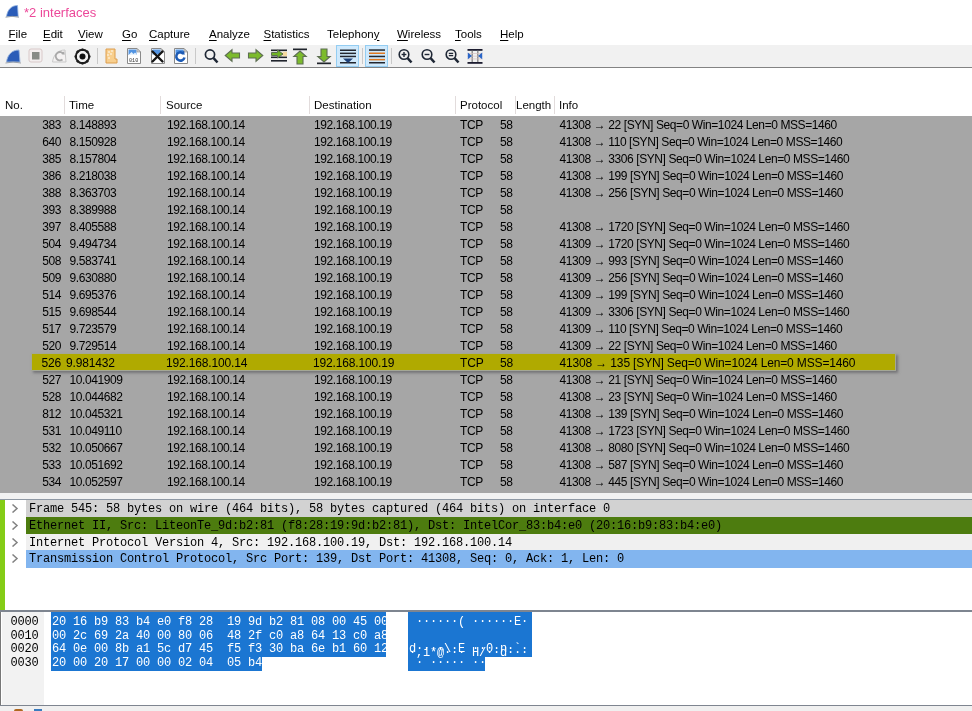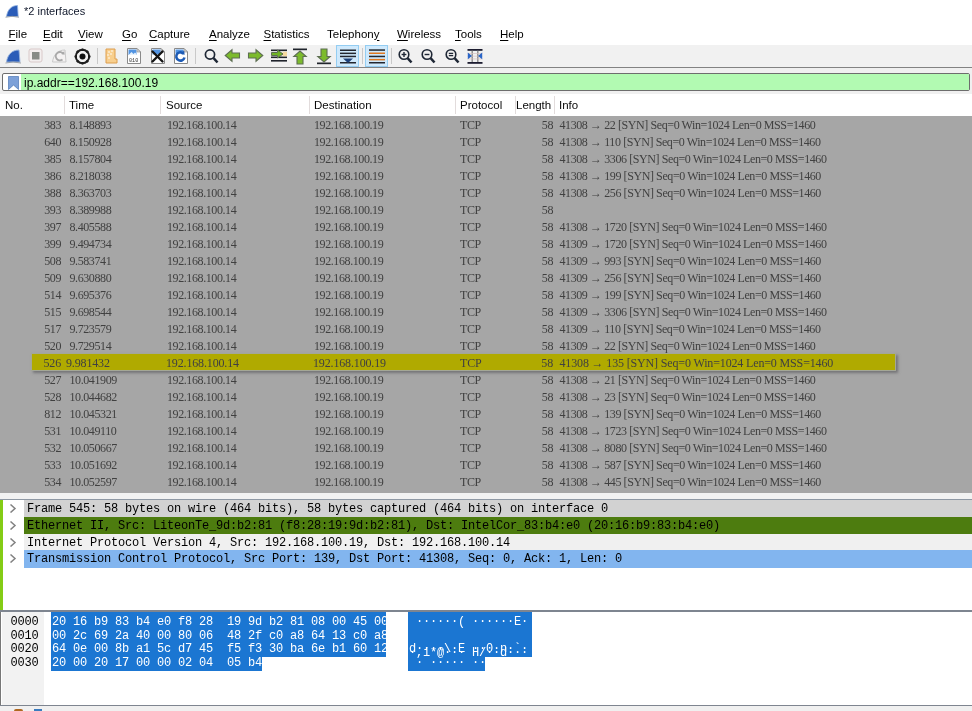--- a/index.html
+++ b/index.html
@@ -1,20 +1,20 @@
 <!DOCTYPE html>
 <html><head><meta charset="utf-8"><style>
 html,body{margin:0;padding:0;width:972px;height:711px;overflow:hidden;background:#fff;
 font-family:"Liberation Sans",sans-serif;}
 *{box-sizing:border-box}
 .abs{position:absolute}
 #app{position:relative;width:972px;height:711px}
 
 #title{position:absolute;top:0;left:0;width:972px;height:23px;background:#fff}
-#title span{position:absolute;left:24px;top:4.5px;font-size:11px;color:#0f172a}
+#title span{position:absolute;left:24px;top:4.5px;font-size:13px;color:#ec4899}
 
 #menu{position:absolute;top:23px;left:0;width:972px;height:22px;background:#fff;font-size:11.5px;color:#000}
 #menu span{position:absolute;top:4.5px}
 #menu u{text-decoration:underline;text-underline-offset:1.5px}
 
 #tbar{position:absolute;top:45px;left:0;width:972px;height:23px;background:#f1f1f1;border-bottom:1px solid #838383}
 .tsep{position:absolute;top:3px;width:1px;height:16px;background:#c9c9c9}
 .ticon{position:absolute;top:3px}
 .tbtn{position:absolute;top:0px;width:23px;height:22px;background:#cfe9fc;border:1px solid #94cdf2}
 
@@ -22,33 +22,33 @@
 #fbox{position:absolute;top:4.5px;left:2px;width:968px;height:18.5px;border:1px solid #6d6d6d;border-radius:2px;background:#fff}
 #fgreen{position:absolute;left:18px;top:0;right:0;bottom:0;background:#b2fab2}
 #fgreen span{position:absolute;left:3px;top:2px;font-size:12px;color:#000}
 #fbm{position:absolute;left:3.5px;top:2.5px}
 
 #hdr{position:absolute;top:94px;left:0;width:972px;height:22px;background:#fff;font-size:11.5px;color:#0a0a0a}
 #hdr span{position:absolute;top:5px}
 .hsep{position:absolute;top:2px;width:1px;height:18px;background:#e2dcdc}
 
 #plist{position:absolute;top:116px;left:0;width:972px;height:377px;background:#a6a6a6}
-.prow{position:absolute;left:0;width:972px;height:17px;font-family:Liberation Serif, serif;font-size:12px;letter-spacing:-0.41px;color:#404040}
+.prow{position:absolute;left:0;width:972px;height:17px;font-family:Liberation Sans, sans-serif;font-size:12px;letter-spacing:-0.41px;color:#000000}
 .prow span{position:absolute;top:2px;white-space:pre}
 .c-no{left:0px;width:61px;text-align:right;display:inline-block}
 .c-time{left:69.5px}.c-src{left:167px}.c-dst{left:314px}.c-pro{left:460px}
-.c-len{left:500px;width:53px;text-align:right}
+.c-len{left:500px;width:53px;text-align:left}
 .c-info{left:559.5px}
 .prow.sel{font-size:12px;letter-spacing:-0.15px}
 .prow.sel .c-time{left:66px}.prow.sel .c-src{left:166px}.prow.sel .c-dst{left:313px}
 
 #olive{position:absolute;left:31px;top:236.8px;width:864.5px;height:18px;background:#b0aa00;border:1px solid rgba(160,165,200,0.75);box-shadow:2px 2px 2.5px rgba(96,96,100,0.7)}
 
 #split1{position:absolute;top:493px;left:0;width:972px;height:7px;background:#f2f2f2;border-bottom:1.5px solid #8e98a4}
-#dpane{position:absolute;top:500px;left:0;width:972px;height:110.4px;background:#fff;border-left:3px solid #84cc16}
+#dpane{position:absolute;top:500px;left:0;width:972px;height:110.4px;background:#fff;border-left:5px solid #84cc16}
 .drow{position:absolute;left:21px;width:951px;height:17px;font-family:"Liberation Mono",monospace;font-size:12px;letter-spacing:-0.2px;color:#000}
 .drow span{position:absolute;left:3px;top:2px;white-space:pre}
 .chev{position:absolute;left:6px;width:8px;height:9px}
 #split2{position:absolute;top:610.4px;left:0;width:972px;height:1.6px;background:#7e8590}
 
 #hpane{position:absolute;top:612px;left:0;width:972px;height:93px;background:#fff;border-left:1px solid #777}
 #gutter{position:absolute;left:1px;top:0;width:41.5px;height:93px;background:#f2f2f2}
 .hxr{position:absolute;font-family:"Liberation Mono",monospace;font-size:12px;letter-spacing:-0.2px;white-space:pre}
 .off{left:9.5px;color:#000}
 .hex{left:51px;color:#fff}
@@ -221,31 +221,20 @@
         </g>
 <g stroke="#d8c0c0" stroke-width="0.7">
           <line x1="0.5" y1="5.5" x2="15.5" y2="5.5"></line>
           <line x1="0.5" y1="8.2" x2="15.5" y2="8.2"></line>
           <line x1="0.5" y1="10.9" x2="15.5" y2="10.9"></line>
         </g>
 <path d="M0.8,4.6 L5,7.9 0.8,11.2 z" fill="#2a66c8"></path>
 <path d="M15.2,4.6 L11,7.9 15.2,11.2 z" fill="#2a66c8"></path>
       </svg>
 </div>
-<div id="fwrap">
-<div id="fbox">
-<div id="fgreen">
-          <span>ip.addr==192.168.100.19</span>
-        </div>
-<svg id="fbm" style="margin-left:1.5px" width="11" height="14" viewBox="0 0 11 14">
-<path d="M0.5,0.5 h10 v13 l-5,-4.5 -5,4.5 z" fill="#7c9fd3"></path>
-<path d="M0.5,0.5 h10 v13 l-5,-4.5 -5,4.5 z" fill="#7ca0d8" stroke="#6288bf" stroke-width="0.8"></path>
-</svg>
-</div>
-</div>
 <div id="hdr">
 <span style="left:5px">No.</span>
       <span style="left:69px">Time</span>
       <span style="left:166px">Source</span>
 <span style="left:314px">Destination</span>
       <span style="left:460px">Protocol</span>
       <span style="left:516px">Length</span>
       <span style="left:559px">Info</span>
 <div class="hsep" style="left:64px"></div>
       <div class="hsep" style="left:160px"></div>
@@ -312,21 +301,21 @@
 <div class="prow" style="top:102px">
         <span class="c-no">397</span>
         <span class="c-time">8.405588</span>
         <span class="c-src">192.168.100.14</span>
         <span class="c-dst">192.168.100.19</span>
         <span class="c-pro">TCP</span>
         <span class="c-len">58</span>
         <span class="c-info">41308 → 1720 [SYN] Seq=0 Win=1024 Len=0 MSS=1460</span>
       </div>
 <div class="prow" style="top:119px">
-        <span class="c-no">399</span>
+        <span class="c-no">504</span>
         <span class="c-time">9.494734</span>
         <span class="c-src">192.168.100.14</span>
         <span class="c-dst">192.168.100.19</span>
         <span class="c-pro">TCP</span>
         <span class="c-len">58</span>
         <span class="c-info">41309 → 1720 [SYN] Seq=0 Win=1024 Len=0 MSS=1460</span>
       </div>
 <div class="prow" style="top:136px">
         <span class="c-no">508</span>
         <span class="c-time">9.583741</span>

